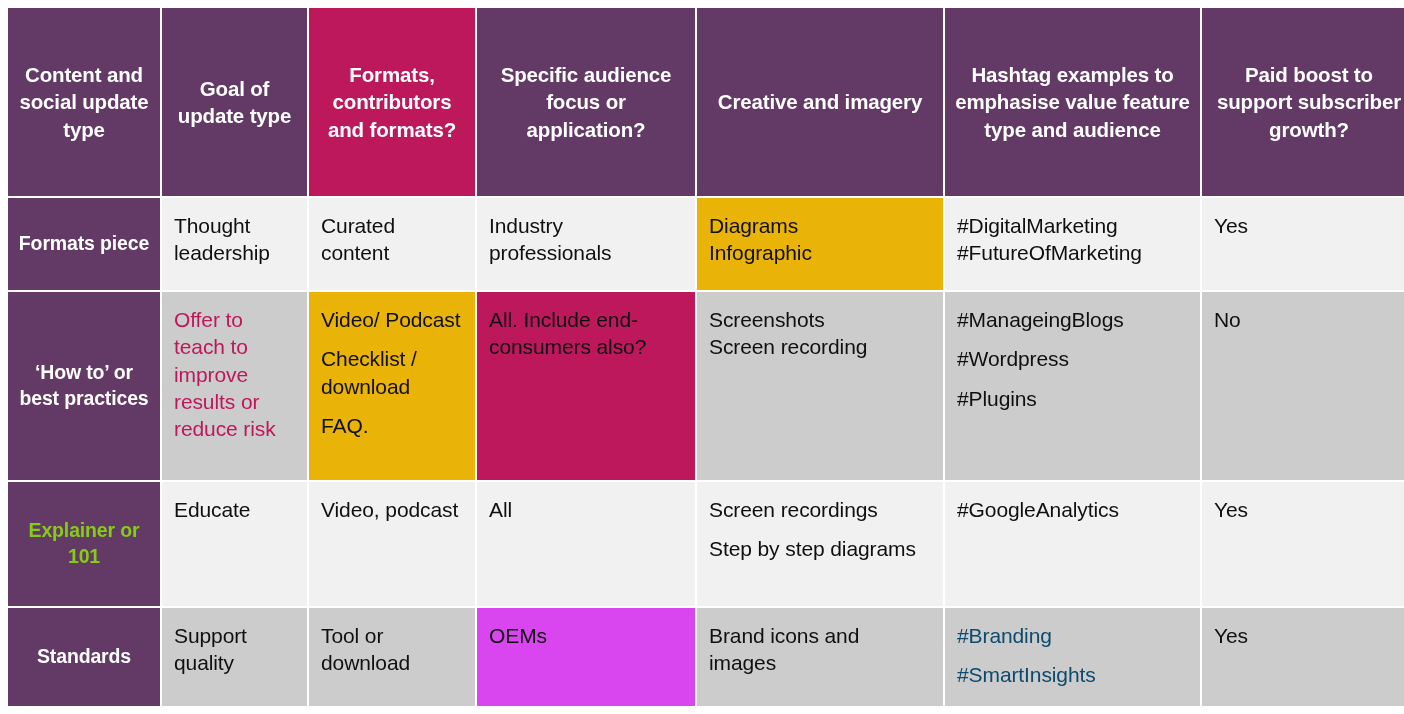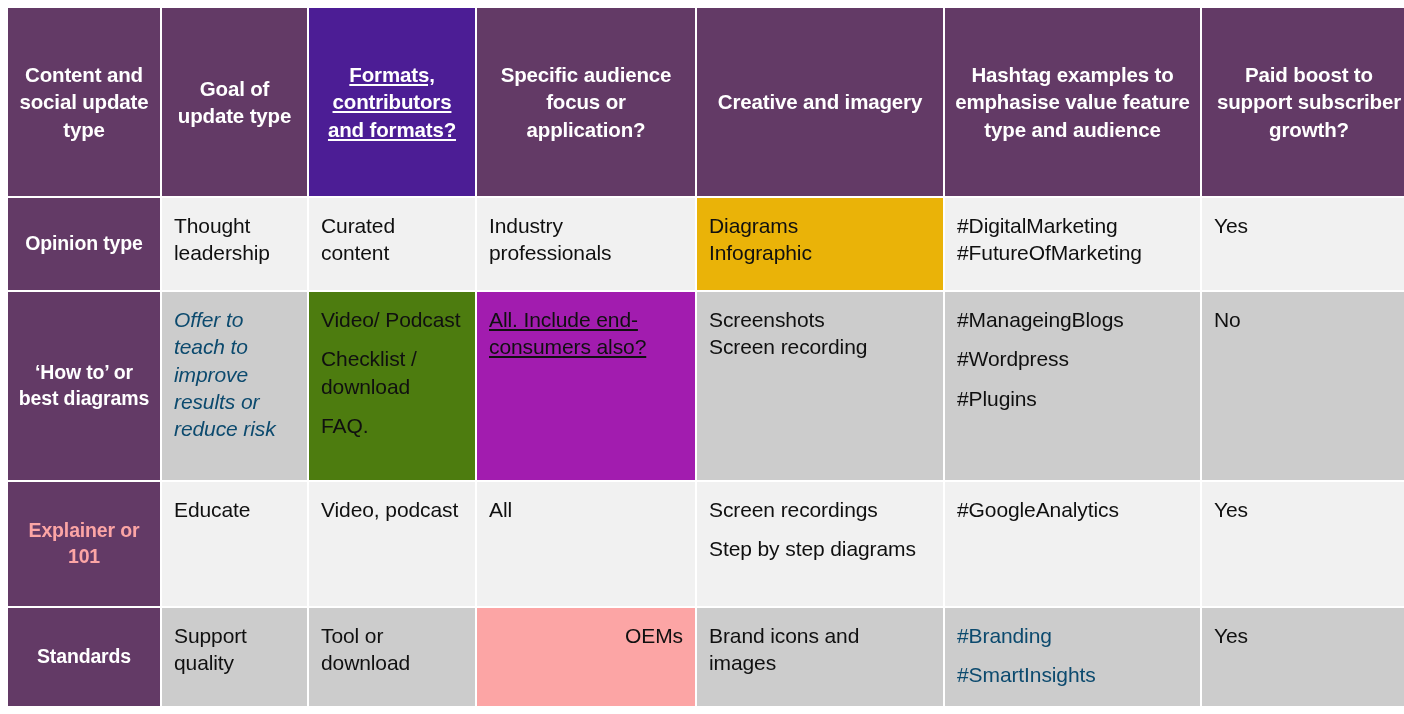--- a/index.html
+++ b/index.html
@@ -103,32 +103,32 @@
         <col class="c3">
       <col class="c4">
         <col class="c5">
         <col class="c6">
     </colgroup>
 
     <thead>
       <tr class="hdr">
         <th style="background: rgb(99, 58, 102); color: rgb(255, 255, 255);">Content and social update type</th>
         <th style="background: rgb(99, 58, 102); color: rgb(255, 255, 255);">Goal of update type</th>
-        <th style="background: #4c1d95; color: rgb(255, 255, 255); text-decoration: underline;">Formats, contributors and formats?</th>
+        <th style="background: #be185d; color: rgb(255, 255, 255);">Formats, contributors and formats?</th>
         <th style="background: rgb(99, 58, 102); color: rgb(255, 255, 255);">Specific audience focus or application?</th>
         <th style="background: rgb(99, 58, 102); color: rgb(255, 255, 255);">Creative and imagery</th>
         <th style="background: rgb(99, 58, 102); color: rgb(255, 255, 255);">Hashtag examples to emphasise value feature type and audience</th>
         <th style="background: rgb(99, 58, 102); color: rgb(255, 255, 255);">Paid boost to support subscriber growth?</th>
       </tr>
     </thead>
 
     <tbody>
 
       <tr class="r0 band-light">
-        <td class="row-label" style="background: rgb(99, 58, 102); color: rgb(255, 255, 255);">Opinion type</td>
+        <td class="row-label" style="background: rgb(99, 58, 102); color: rgb(255, 255, 255);">Formats piece</td>
         <td class="cell" style="background: rgb(241, 241, 241); color: rgb(16, 16, 16);">
             <span class="cell-lines">
               <span class="line">Thought leadership</span>
             </span>
           </td>
         <td class="cell" style="background: rgb(241, 241, 241); color: rgb(16, 16, 16); margin-top: 21px;">
             <span class="cell-lines">
               <span class="line">Curated content</span>
             </span>
           </td>
@@ -146,34 +146,34 @@
         <td class="cell" style="background: rgb(241, 241, 241); color: rgb(16, 16, 16);">
             <span class="cell-lines">
               <span class="line">#DigitalMarketing</span>
               <span class="line">#FutureOfMarketing</span>
             </span>
           </td>
         <td class="cell" style="background: rgb(241, 241, 241); color: rgb(16, 16, 16);"><span>Yes</span></td>
       </tr>
 
       <tr class="r1 band-dark">
-        <td class="row-label" style="background: rgb(99, 58, 102); color: rgb(255, 255, 255);">‘How to’ or best diagrams</td>
-        <td class="cell" style="background: rgb(204, 204, 204); color: #0c4a6e; font-style: italic;">
+        <td class="row-label" style="background: rgb(99, 58, 102); color: rgb(255, 255, 255);">‘How to’ or best practices</td>
+        <td class="cell" style="background: rgb(204, 204, 204); color: #be185d;">
             <span class="cell-lines">
               <span class="line">Offer to teach to improve results or reduce risk</span>
             </span>
           </td>
-        <td class="cell" style="background: #4d7c0f; color: rgb(16, 16, 16); margin-top: 34px;">
+        <td class="cell" style="background: #eab308; color: rgb(16, 16, 16); margin-top: 34px;">
             <span class="cell-lines gapped">
               <span class="line">Video/ Podcast</span>
               <span class="line gap">Checklist / download</span>
               <span class="line gap">FAQ.</span>
             </span>
           </td>
-        <td class="cell" style="background: #a21caf; color: rgb(16, 16, 16); text-decoration: underline;">
+        <td class="cell" style="background: #be185d; color: rgb(16, 16, 16);">
             <span class="cell-lines">
               <span class="line">All. Include end-consumers also?</span>
             </span>
           </td>
         <td class="cell" style="background: rgb(204, 204, 204); color: rgb(16, 16, 16);">
             <span class="cell-lines">
               <span class="line">Screenshots</span>
               <span class="line">Screen recording</span>
             </span>
           </td>
@@ -181,21 +181,21 @@
             <span class="cell-lines spaced">
               <span class="line">#ManageingBlogs</span>
               <span class="line gap">#Wordpress</span>
               <span class="line gap">#Plugins</span>
             </span>
           </td>
         <td class="cell" style="background: rgb(204, 204, 204); color: rgb(16, 16, 16);"><span>No</span></td>
       </tr>
 
       <tr class="r2 band-light">
-        <td class="row-label" style="background: rgb(99, 58, 102); color: #fca5a5;">Explainer or 101</td>
+        <td class="row-label" style="background: rgb(99, 58, 102); color: #84cc16;">Explainer or 101</td>
         <td class="cell" style="background: rgb(241, 241, 241); color: rgb(16, 16, 16);">
             <span class="cell-lines">
               <span class="line">Educate</span>
             </span>
           </td>
         <td class="cell" style="background: rgb(241, 241, 241); color: rgb(16, 16, 16);">
             <span class="cell-lines">
               <span class="line">Video, podcast</span>
             </span>
           </td>
@@ -223,21 +223,21 @@
         <td class="cell" style="background: rgb(204, 204, 204); color: rgb(16, 16, 16);">
             <span class="cell-lines">
               <span class="line">Support quality</span>
             </span>
           </td>
         <td class="cell" style="background: rgb(204, 204, 204); color: rgb(16, 16, 16);">
             <span class="cell-lines">
               <span class="line">Tool or download</span>
             </span>
           </td>
-        <td class="cell" style="background: #fca5a5; color: rgb(16, 16, 16); text-align: right;">
+        <td class="cell" style="background: #d946ef; color: rgb(16, 16, 16);">
             <span class="cell-lines">
               <span class="line">OEMs</span>
             </span>
           </td>
         <td class="cell" style="background: rgb(204, 204, 204); color: rgb(16, 16, 16);">
             <span class="cell-lines">
               <span class="line">Brand icons and images</span>
             </span>
           </td>
         <td class="cell" style="background: rgb(204, 204, 204); color: #0c4a6e;">

